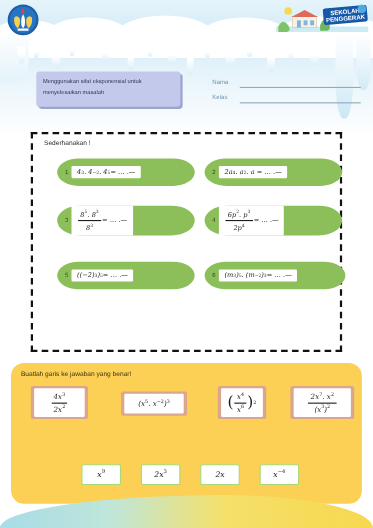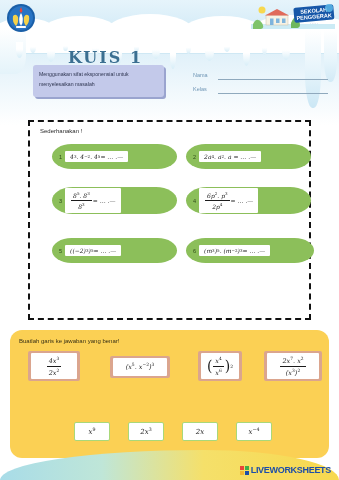--- a/index.html
+++ b/index.html
@@ -256,21 +256,20 @@
     <path d="M80 42 q8 -20 16 -4 q5 12 -3 14 H80 Z" fill="#6eb75e"></path>
     <g transform="rotate(-5 128 26)">
       <rect x="86" y="8" width="80" height="30" rx="4" fill="#1657a8"></rect>
       <text x="126" y="21" font-family="Liberation Sans, sans-serif" font-size="11" font-weight="bold" fill="#ffffff" text-anchor="middle">SEKOLAH</text>
       <text x="126" y="33" font-family="Liberation Sans, sans-serif" font-size="11" font-weight="bold" fill="#ffffff" text-anchor="middle">PENGGERAK</text>
     </g>
     <circle cx="156" cy="12" r="8" fill="#5bb7e8" opacity="0.85"></circle>
     <text x="126" y="46" font-family="Liberation Sans, sans-serif" font-size="6" fill="#1657a8" text-anchor="middle" opacity="0.7">· · · · ·</text>
   </svg>
 
-  <div class="kuis-title">KUIS 1</div>
 
   <div class="instr-shadow"></div>
   <div class="instr-box">Menggunakan sifat eksponensial untuk menyelesaikan masalah</div>
 
   <div class="field-label" style="left:193px; top:72px; font-size:5.5px; color:#6f96b5;">Nama</div>
   <div class="field-line" style="left:218px; top:79px; width:110px;"></div>
 
   <div class="field-label" style="left:193px; top:86px; font-size:5.5px; color:#6f96b5;">Kelas</div>
   <div class="field-line" style="left:218px; top:93px; width:110px;"></div>
 
@@ -357,23 +356,14 @@
     <span>2x<sup>3</sup></span>
   </div>
   <div class="ans-card" style="left:182px; top:422px; width:36px; height:19px;">
     <span>2x</span>
   </div>
   <div class="ans-card" style="left:236px; top:422px; width:36px; height:19px;">
     <span>x<sup>−4</sup></span>
   </div>
 
   <div class="footer-wave"></div>
-  <div class="lw-logo">
-    <div class="lw-squares">
-      <div style="background:#e8443a;"></div>
-      <div style="background:#3fae49;"></div>
-      <div style="background:#f5b731;"></div>
-      <div style="background:#1d4ea8;"></div>
-    </div>
-    <div class="lw-text">LIVEWORKSHEETS</div>
-  </div>
 
 </div>
 
 </body></html>

